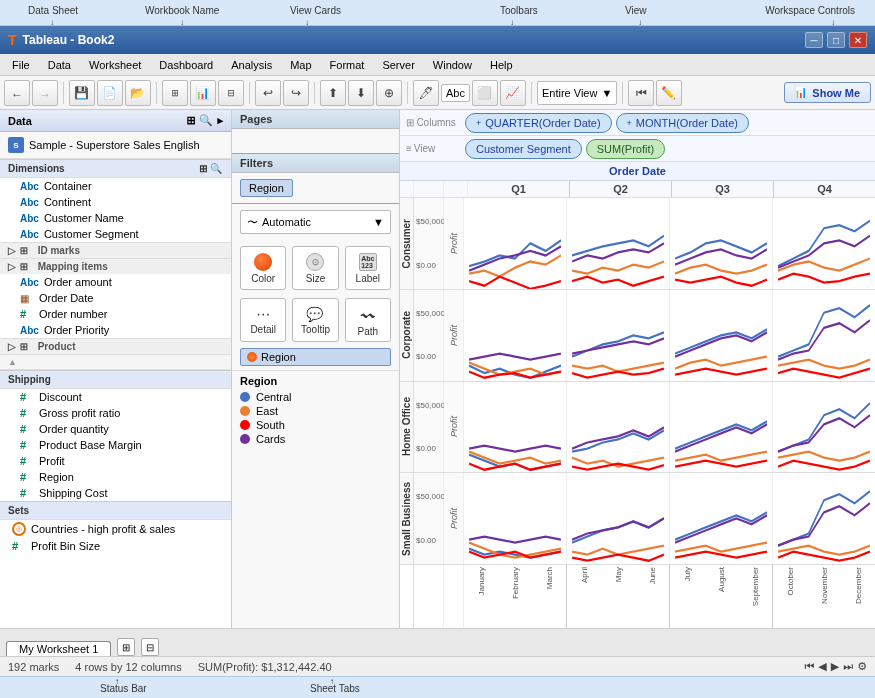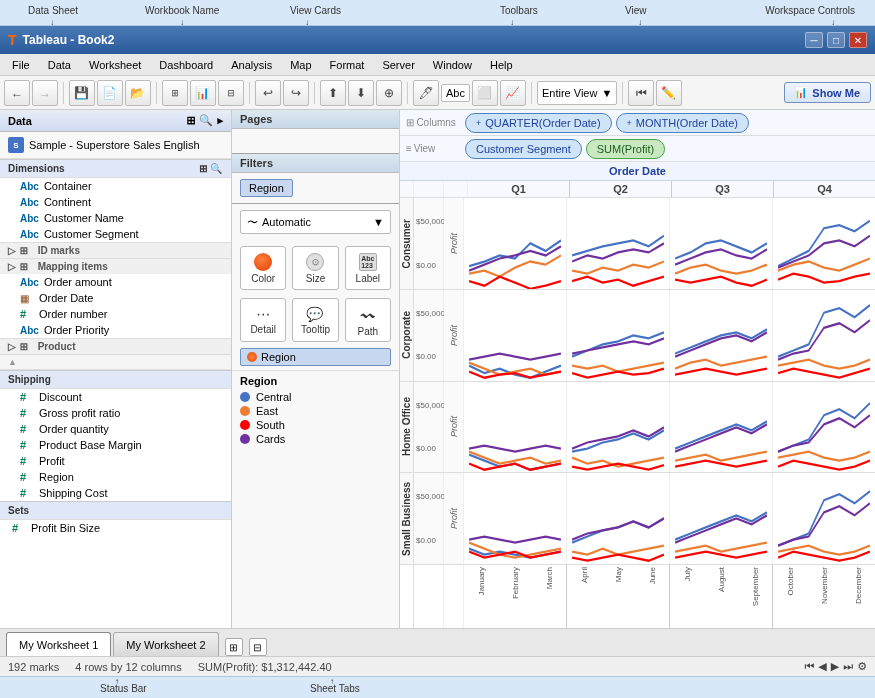--- a/index.html
+++ b/index.html
@@ -74,21 +74,21 @@
     .viz-panel { flex: 1; display: flex; flex-direction: column; background: white; overflow: hidden; }
     .pill { height: 20px; border-radius: 10px; padding: 0 10px; font-size: 11px; display: flex; align-items: center; gap: 4px; cursor: pointer; border: 1px solid; }
     .pill-blue { background: #d0e4f8; border-color: #5080c0; color: #2040a0; }
     .pill-green { background: #c8e8c0; border-color: #50a050; color: #206020; }
 
     
     .viz-area { flex: 1; overflow: hidden; position: relative; background: white; }
 
     
     .tab-bar { height: 28px; background: #e8e8e8; border-top: 1px solid #ccc; display: flex; align-items: flex-end; padding: 0 6px; gap: 2px; }
-    .sheet-tab { height: 24px; padding: 0 12px; border: 1px solid #aaa; border-bottom: none; border-radius: 3px 3px 0 0; background: linear-gradient(to bottom, #f0f0f0, #d8d8d8); font-size: 11px; cursor: pointer; display: flex; align-items: center; }
+    .sheet-tab { height: 15px; padding: 0 12px; border: 1px solid #aaa; border-bottom: none; border-radius: 3px 3px 0 0; background: linear-gradient(to bottom, #f0f0f0, #d8d8d8); font-size: 11px; cursor: pointer; display: flex; align-items: center; }
     .sheet-tab.active { background: white; border-color: #888; z-index: 1; }
     .tab-icon { width: 18px; height: 18px; border: 1px solid #aaa; border-radius: 2px; background: white; display: flex; align-items: center; justify-content: center; font-size: 10px; cursor: pointer; margin-left: 4px; }
 
     
     .status-bar { height: 20px; background: #f0f0f0; border-top: 1px solid #ccc; display: flex; align-items: center; padding: 0 8px; gap: 16px; font-size: 11px; color: #444; }
     .viz-shelf { display: flex; align-items: center; min-height: 26px; border-bottom: 1px solid #ddd; padding: 2px 6px; gap: 4px; background: #f5f8ff; }
 
     .marks-detail-row { display: flex; gap: 6px; padding: 2px 8px; }
   </style>
 </head>
@@ -278,20 +278,24 @@
         <span>Region</span>
       </div>
       <div class="field-item">
         <span class="field-type-hash">#</span>
         <span>Shipping Cost</span>
       </div>
 
       <div class="panel-section-header">
         <span>Sets</span>
       </div>
+      <div class="sets-item">
+        <div class="sets-icon">◎</div>
+        <span>Countries - high profit &amp; sales</span>
+      </div>
 
       <div class="params-item">
         <span class="field-type-hash">#</span>
         <span>Profit Bin Size</span>
       </div>
     </div>
   </div>
 
   <div class="middle-panel">
 
@@ -632,23 +636,20 @@
           </div>
         </div>
       </div>
     </div>
   </div>
 </div>
 
 <div class="tab-bar">
   <div class="sheet-tab active">
     <span>My Worksheet 1</span>
-  </div>
-  <div class="sheet-tab">
-    <span>My Worksheet 2</span>
   </div>
   <div class="tab-icon">⊞</div>
   <div class="tab-icon">⊟</div>
 </div>
 
 <div class="status-bar">
   <span>192 marks</span>
   <span>4 rows by 12 columns</span>
   <span>SUM(Profit): $1,312,442.40</span>
   <span style="margin-left:auto;display:flex;gap:4px;">

